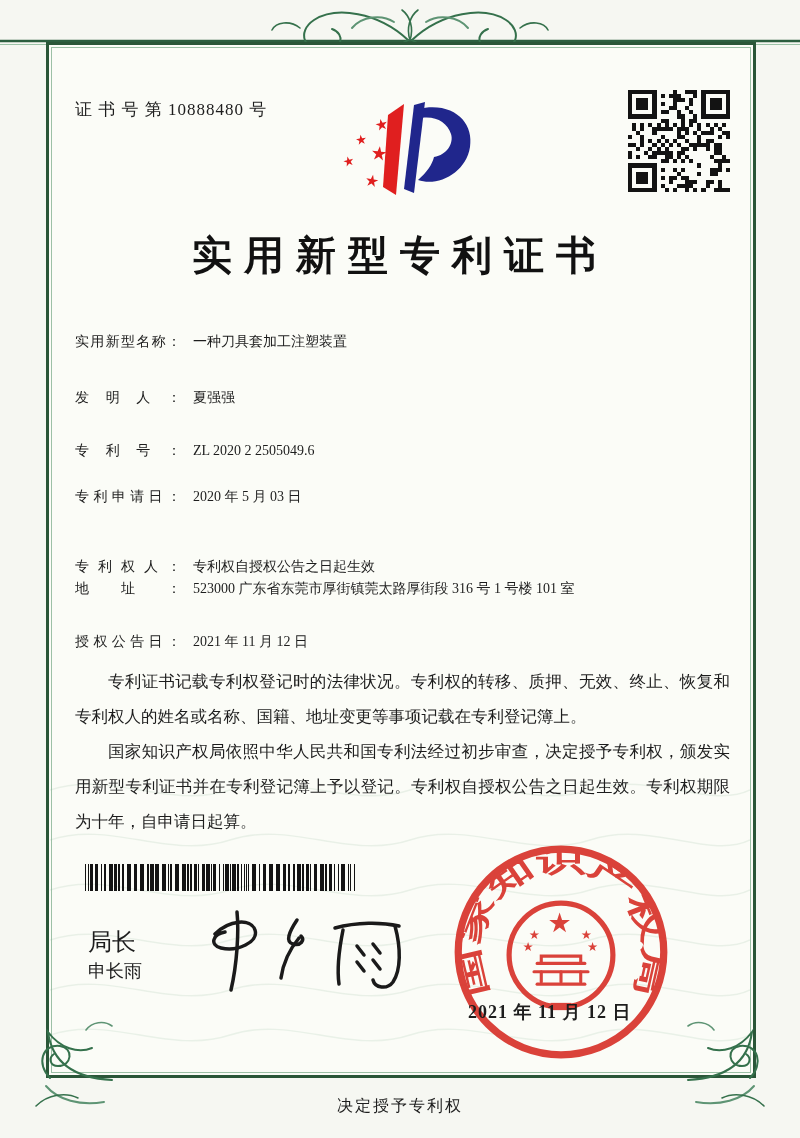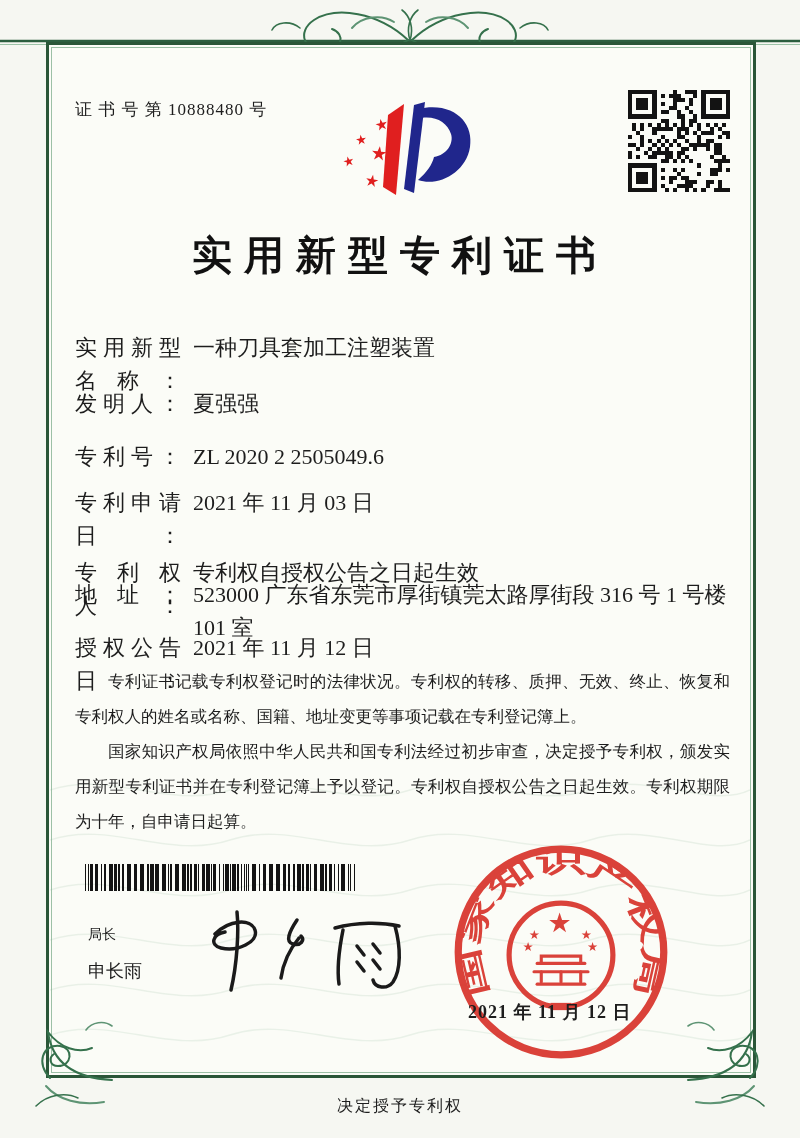--- a/index.html
+++ b/index.html
@@ -9,35 +9,35 @@
   
   .frame{position:absolute;left:46px;top:42px;width:704px;height:1030px;
          border:3px solid #2a5638;background:#fbfcf7;
          box-shadow:inset 0 0 0 2px #fbfcf7, inset 0 0 0 3px #9cc0a6;}
 
   .abs{position:absolute;}
   .cert-no{left:75px;top:98px;font-size:17px;letter-spacing:1px;}
   .title{left:0;top:228px;width:800px;text-align:center;font-size:40px;font-weight:bold;
          letter-spacing:12px;color:#111;}
 
-  .field{position:absolute;left:75px;display:flex;font-size:22px;line-height:1.5;}
+  .field{position:absolute;left:75px;display:flex;font-size:14px;line-height:1.5;}
   .field .lbl{display:inline-block;width:106px;text-align:justify;text-align-last:justify;flex:0 0 106px;}
   .field .val{margin-left:12px;width:560px;}
   .f1{top:331px;} .f2{top:387px;} .f3{top:440px;} .f4{top:486px;} .f5{top:556px;}
   .f6{top:578px;} .f7{top:631px;} .f7b{top:631px;left:418px;}
   .f7 .val,.f7b .val{width:auto;}
 
   .paras{position:absolute;left:75px;top:664px;width:655px;font-size:16.5px;line-height:35px;
          text-align:justify;}
   .paras p{margin:0;text-indent:2em;}
 
   .barcode{left:85px;top:864px;width:282px;height:27px;display:flex;align-items:stretch;}
   .barcode span{display:block;height:100%;}
 
-  .officer-title{left:88px;top:926px;font-size:14px;font-family:"Liberation Sans","DejaVu Sans",sans-serif;}
+  .officer-title{left:88px;top:926px;font-size:24px;font-family:"Liberation Sans","DejaVu Sans",sans-serif;}
   .officer-name{left:88px;top:959px;font-size:18px;font-family:"Liberation Sans","DejaVu Sans",sans-serif;}
 
   .signature{left:185px;top:898px;}
   .seal{left:452px;top:843px;opacity:.93;}
   .seal-date{left:468px;top:1000px;font-size:18px;font-weight:bold;letter-spacing:1px;z-index:5;}
 
   .page-info{left:46px;top:1046px;width:704px;text-align:center;font-size:15px;letter-spacing:1px;}
   .back-note{left:0;top:1096px;width:800px;text-align:center;font-size:16px;letter-spacing:2px;}
 
   .waves{left:50px;top:770px;pointer-events:none;}
@@ -387,21 +387,21 @@
   <div class="field f2">
     <span class="lbl">发明人：</span>
     <span class="val">夏强强</span>
   </div>
   <div class="field f3">
     <span class="lbl">专利号：</span>
     <span class="val">ZL 2020 2 2505049.6</span>
   </div>
   <div class="field f4">
     <span class="lbl">专利申请日：</span>
-    <span class="val">2021 年 11 月 03 日</span>
+    <span class="val">2020 年 5 月 03 日</span>
   </div>
   <div class="field f5">
     <span class="lbl">专利权人：</span>
     <span class="val">专利权自授权公告之日起生效</span>
   </div>
   <div class="field f6">
     <span class="lbl">地址：</span>
     <span class="val">523000 广东省东莞市厚街镇莞太路厚街段 316 号 1 号楼 101 室</span>
   </div>
   <div class="field f7">

